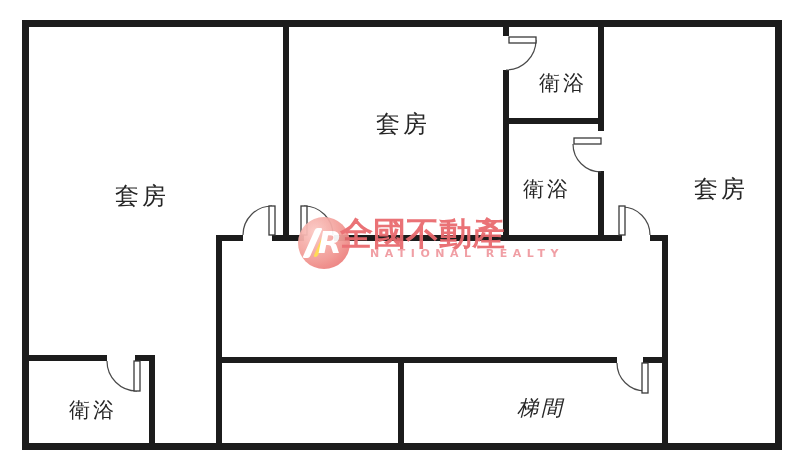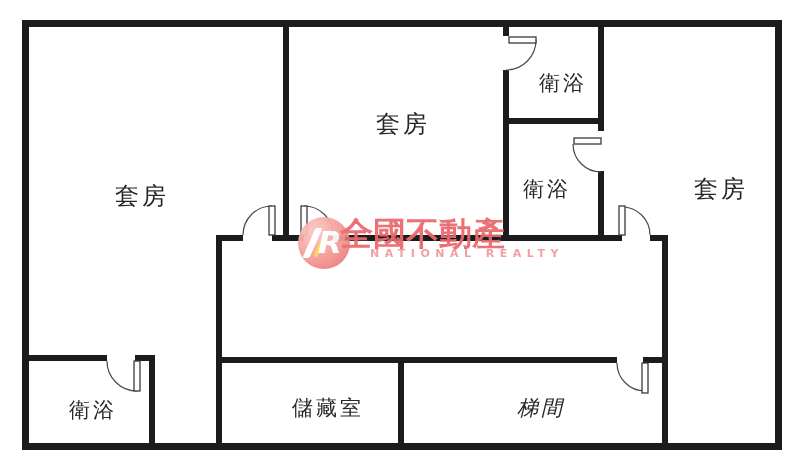--- a/index.html
+++ b/index.html
@@ -122,21 +122,20 @@
       <rect class="door-panel" x="642" y="363" width="6" height="30"></rect>
     </g>
   </svg>
 
   <div class="label room" style="left:142px;top:196px;">套房</div>
   <div class="label room" style="left:403px;top:124px;">套房</div>
   <div class="label room" style="left:721px;top:189px;">套房</div>
   <div class="label small" style="left:563px;top:83px;">衛浴</div>
   <div class="label small" style="left:547px;top:189px;">衛浴</div>
   <div class="label small" style="left:93px;top:410px;">衛浴</div>
-  <div class="label small" style="left:328px;top:408px;">儲藏室</div>
   <div class="label small" style="left:541px;top:408px;font-style:italic;">梯間</div>
 
   <div class="watermark">
     <div class="wm-logo">
       <div class="wm-slash"></div>
       <div class="wm-slash-gold"></div>
       <div class="wm-r">R</div>
     </div>
     <div class="wm-zh">全國不動產</div>
     <div class="wm-en">NATIONAL REALTY</div>

